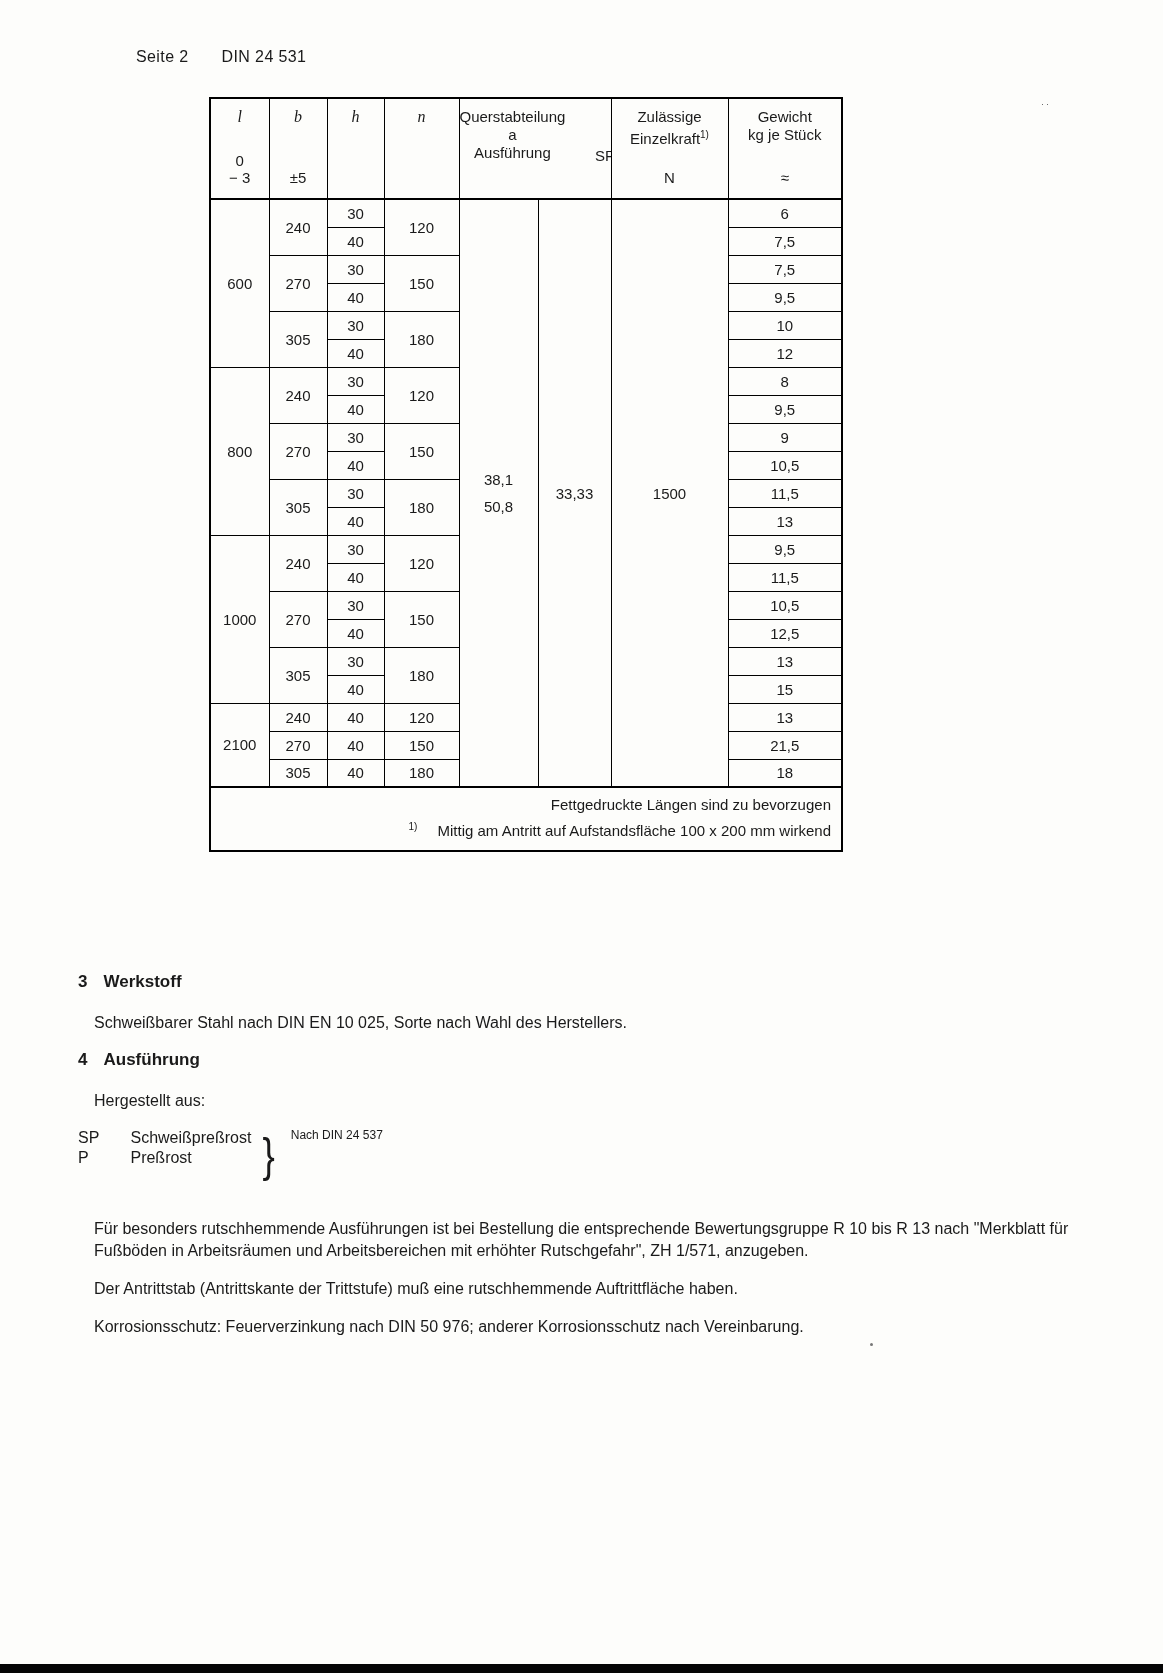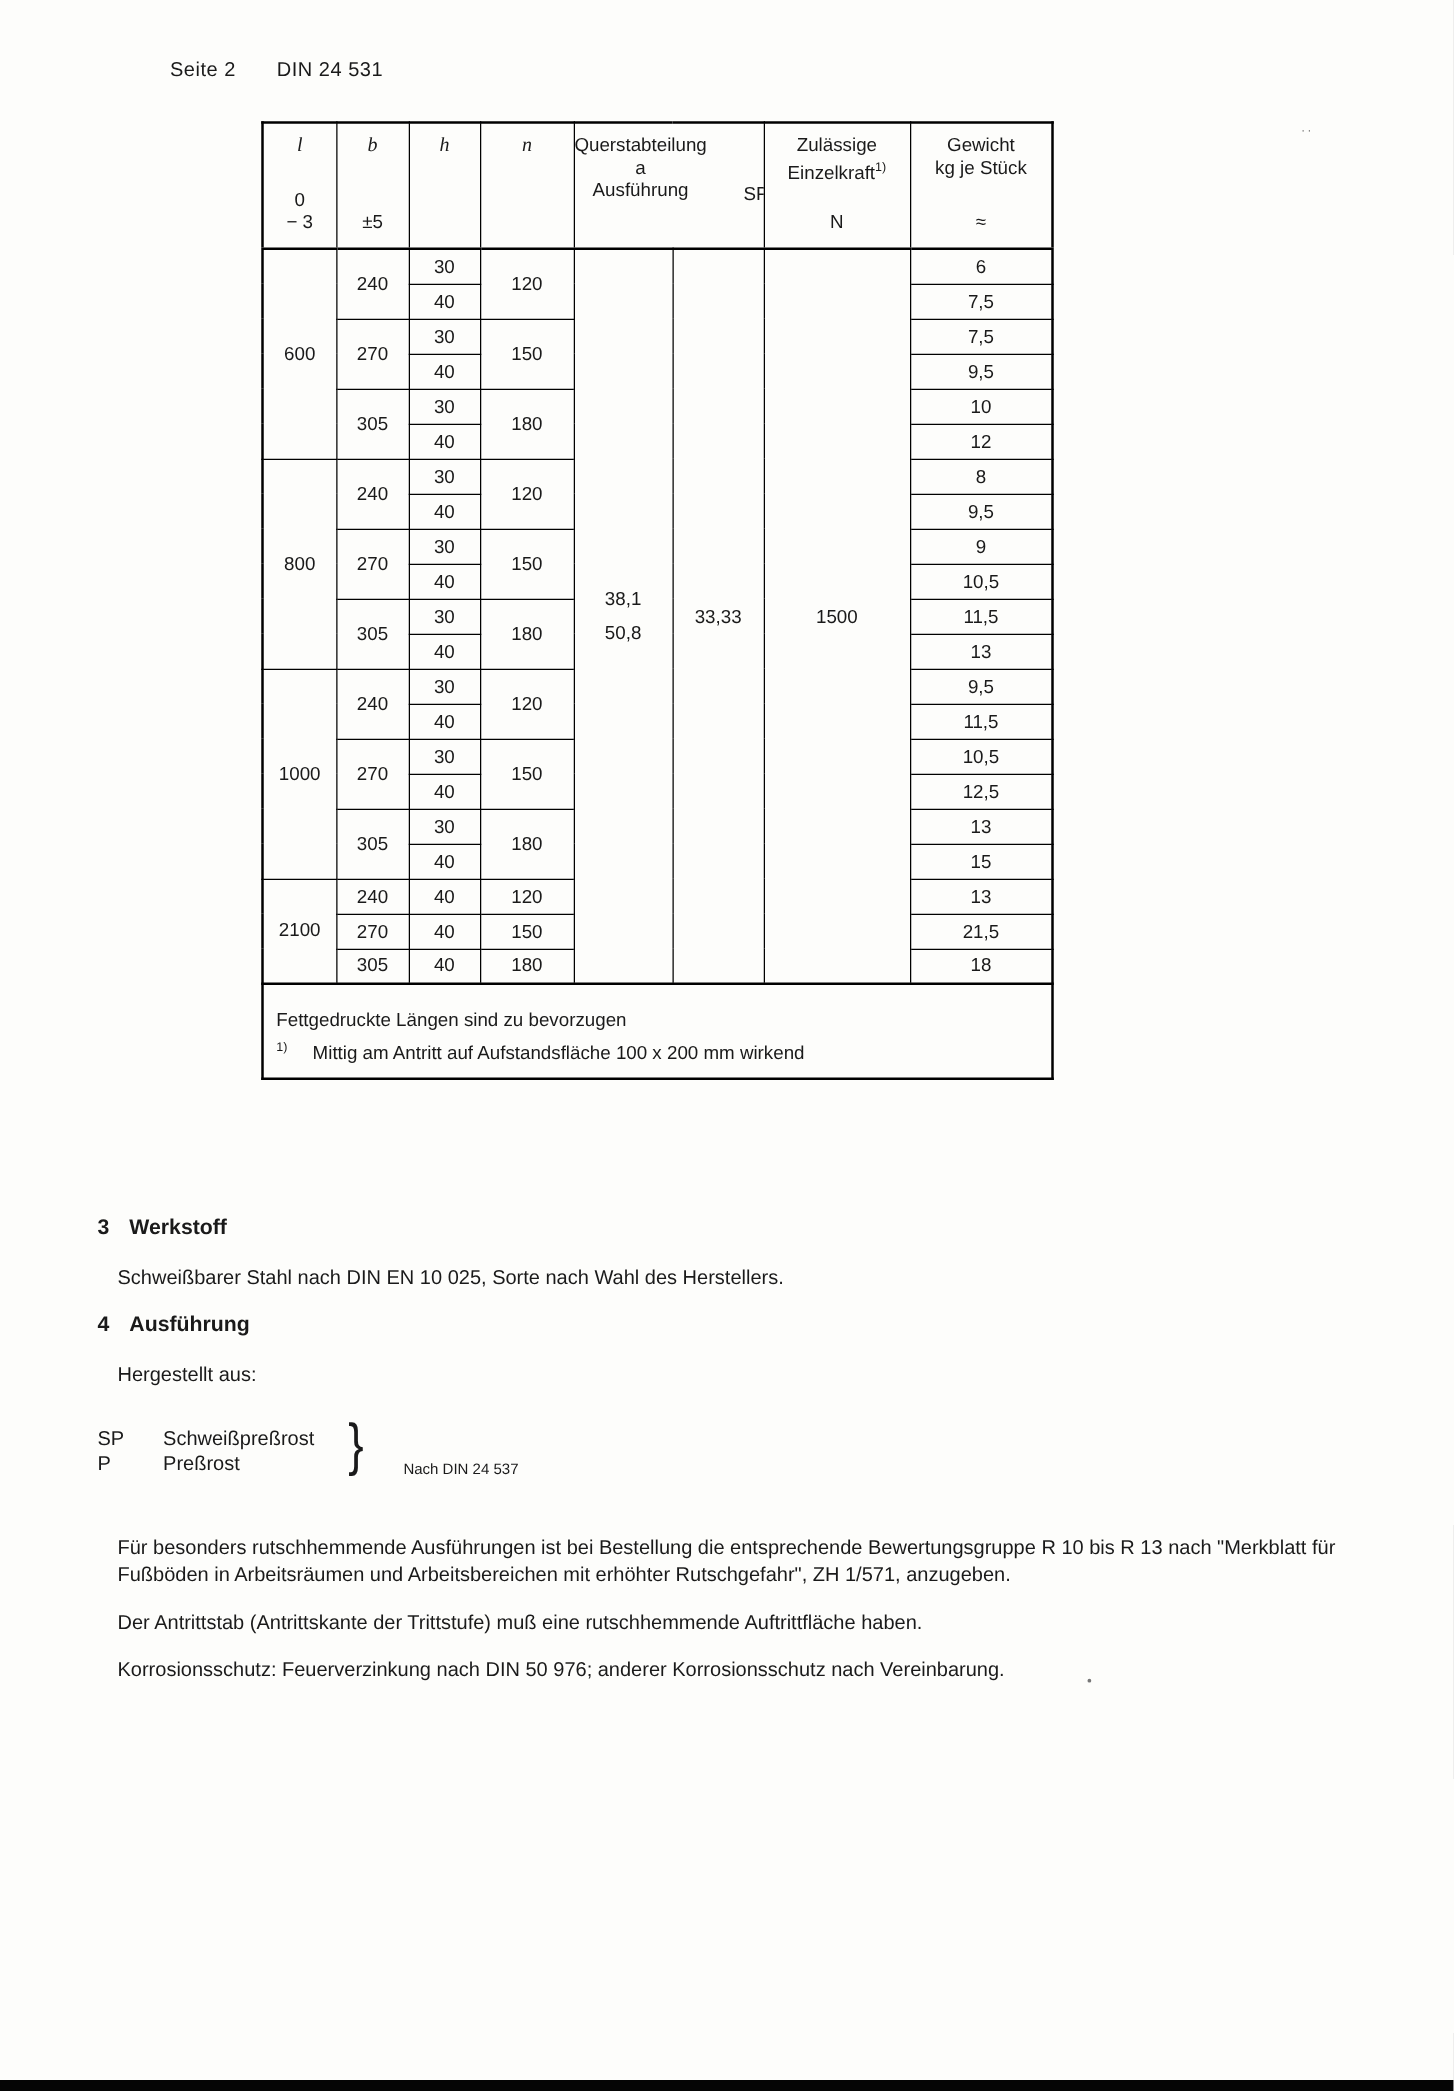--- a/index.html
+++ b/index.html
@@ -27,32 +27,32 @@
   .thc-q { display:flex; flex-direction:row; height:99px; box-sizing:border-box; padding-top:9px; }
   .q-title { line-height:18px; }
   .q-sub { flex:1; display:flex; margin-top:4px; }
   .q-sub .half-sp { width:79px; display:flex; align-items:center; justify-content:center; }
   .q-sub .half-p  { flex:1; border-left:1px solid #000; display:flex; align-items:center; justify-content:center; }
   .two-line { line-height:18px; }
   sup { font-size:10px; }
   td.spcell { line-height:27px; }
   
   .foot-box { width:634px; box-sizing:border-box; border:2.5px solid #000; border-top:none;
-              padding:18px 10px 8px; font-size:15px; text-align:left; line-height:22px; }
+              padding:6px 10px 8px; font-size:15px; text-align:right; line-height:22px; }
   .foot-box .fn-marker { font-size:10px; vertical-align:super; }
   .foot-box .fn-text { margin-left:16px; }
 
   
   .sections { position:absolute; left:78px; top:972px; width:1032px; font-size:16px; }
   .sec-heading { font-weight:bold; font-size:17px; margin:0 0 20px 0; }
   .sec-heading .num { margin-right:16px; }
   .sections p { margin:16px; line-height:22px; }
   .p-werkstoff { margin-bottom:26px; }
   .p-hergestellt { margin-bottom:2px; }
-  .made-of { display:flex; align-items:flex-end; margin-bottom:46px;gap:16px; }
+  .made-of { display:flex; align-items:flex-start; margin-bottom:36px; }
   .made-rows { line-height:20px; }
   .made-row .abbr { display:inline-block; width:48px; }
   .brace { font-size:46px; font-weight:400; margin:0 14px 0 10px; transform:scaleX(.8); }
   .nach { font-size:12px; }
   .p-rutsch { margin-bottom:22px; }
   .p-antritt { margin-bottom:22px; }
 
   
   .scan-bar { position:absolute; left:0; bottom:0; width:1163px; height:9px; background:#050505; }
   .speck-tr { position:absolute; left:1041px; top:99px; font-size:9px; color:#555; letter-spacing:2px; }

